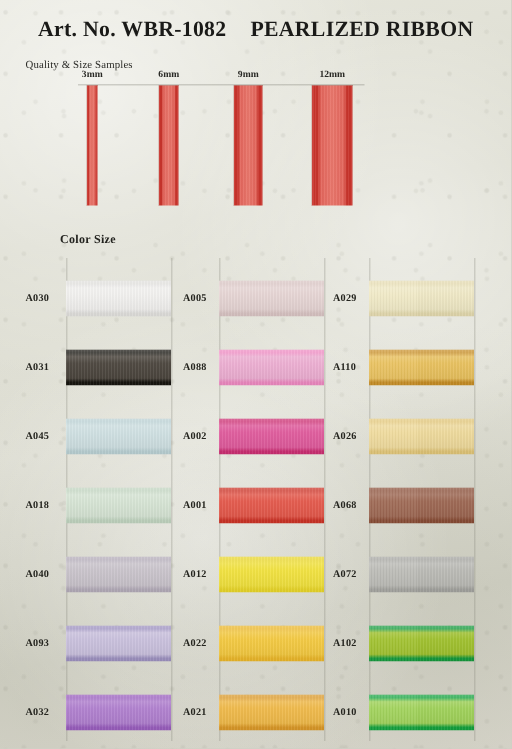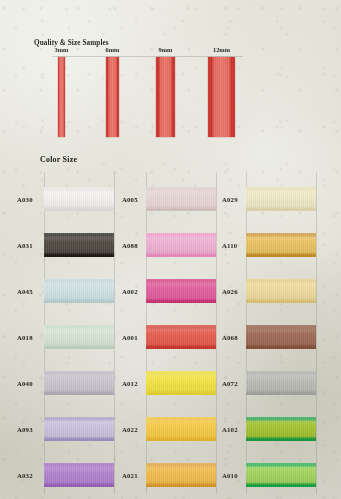--- a/index.html
+++ b/index.html
@@ -31,22 +31,22 @@
     background-size:37px 41px,53px 47px,43px 59px,61px 43px,47px 53px;
   }
   #title{
     position:absolute;left:0;right:0;top:12px;
     text-align:center;
     font-weight:bold;font-size:14.5px;color:#1a1a18;
     letter-spacing:.2px;white-space:nowrap;
   }
   #title .art{margin-right:16px;}
   #quality-label{
-    position:absolute;left:34px;top:39px;
-    font-size:7.2px;font-weight:bold;color:#2a2a26;letter-spacing:.1px;
+    position:absolute;left:17px;top:39px;
+    font-size:7.2px;font-weight:normal;color:#2a2a26;letter-spacing:.1px;
   }
   
   #samples{position:absolute;left:0;top:46px;width:341px;height:100px;}
   .sample{position:absolute;top:0;}
   .sample .szlabel{
     position:absolute;top:0;left:50%;transform:translateX(-50%);
     font-size:6.4px;font-weight:bold;color:#2a2a26;white-space:nowrap;
   }
   .sample .strip{
     position:absolute;top:11px;
@@ -95,20 +95,23 @@
     background:linear-gradient(180deg, rgba(255,255,255,.28) 0%, rgba(255,255,255,.04) 38%, rgba(0,0,0,.05) 100%);
   }
 </style>
 </head>
 <body>
 
 <div id="page">
 
   <div id="grain"></div>
 
+  <div id="title">
+    <span class="art">Art. No. WBR-1082</span><span>PEARLIZED RIBBON</span>
+  </div>
 
   <div id="quality-label">Quality &amp; Size Samples</div>
 
   <div id="samples">
       <div class="sample" style="left: 58px; width: 7px;">
         <div class="szlabel">3mm</div>
         <div class="strip" style="width: 7px; height: 80px;"></div>
       </div>
       <div class="sample" style="left: 106px; width: 13px;">
         <div class="szlabel">6mm</div>

